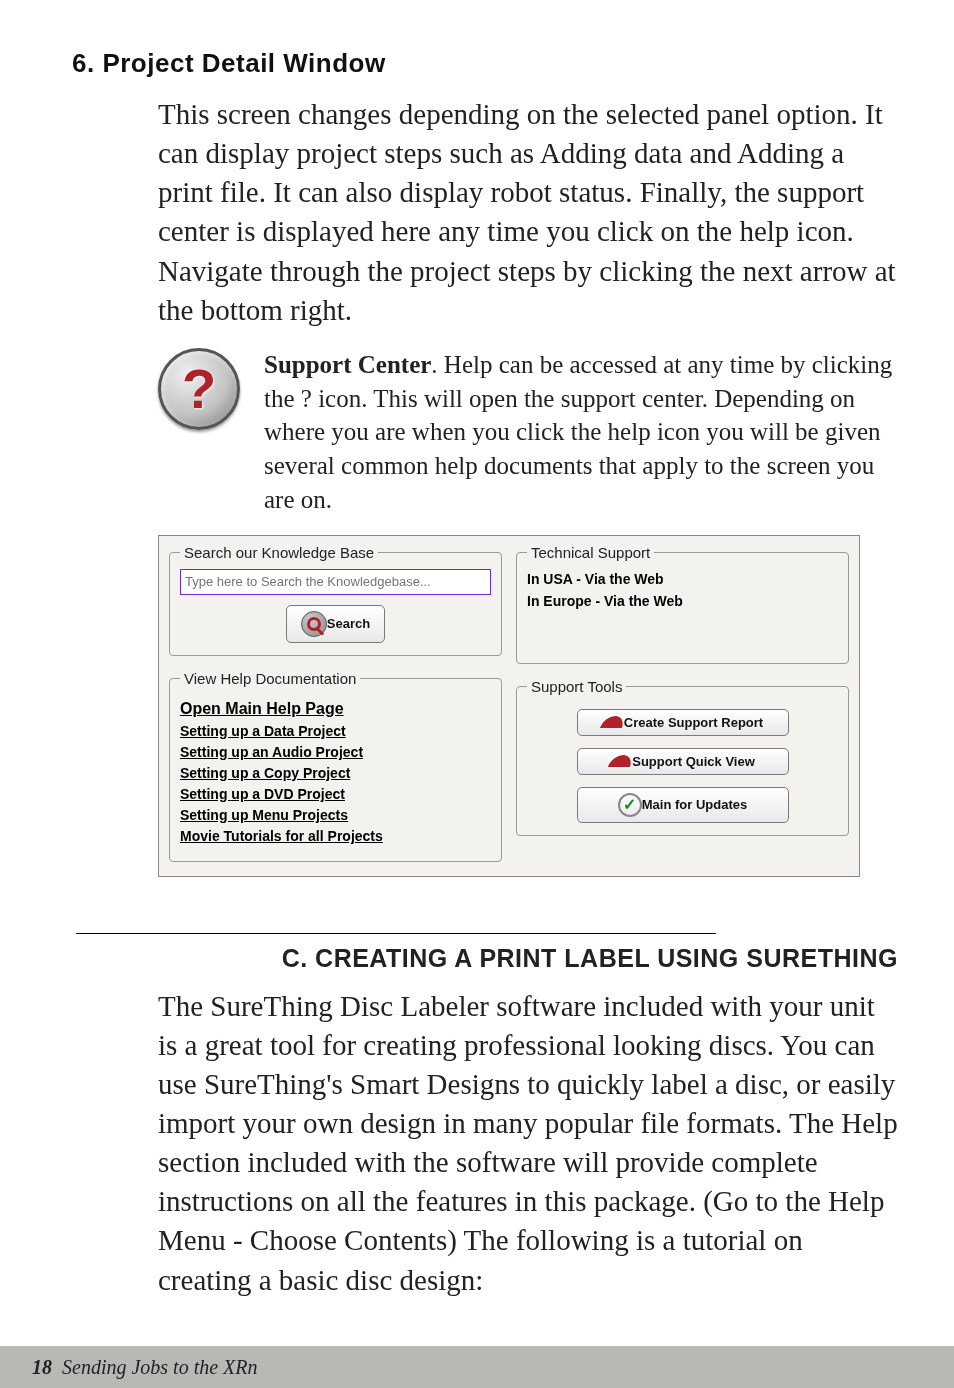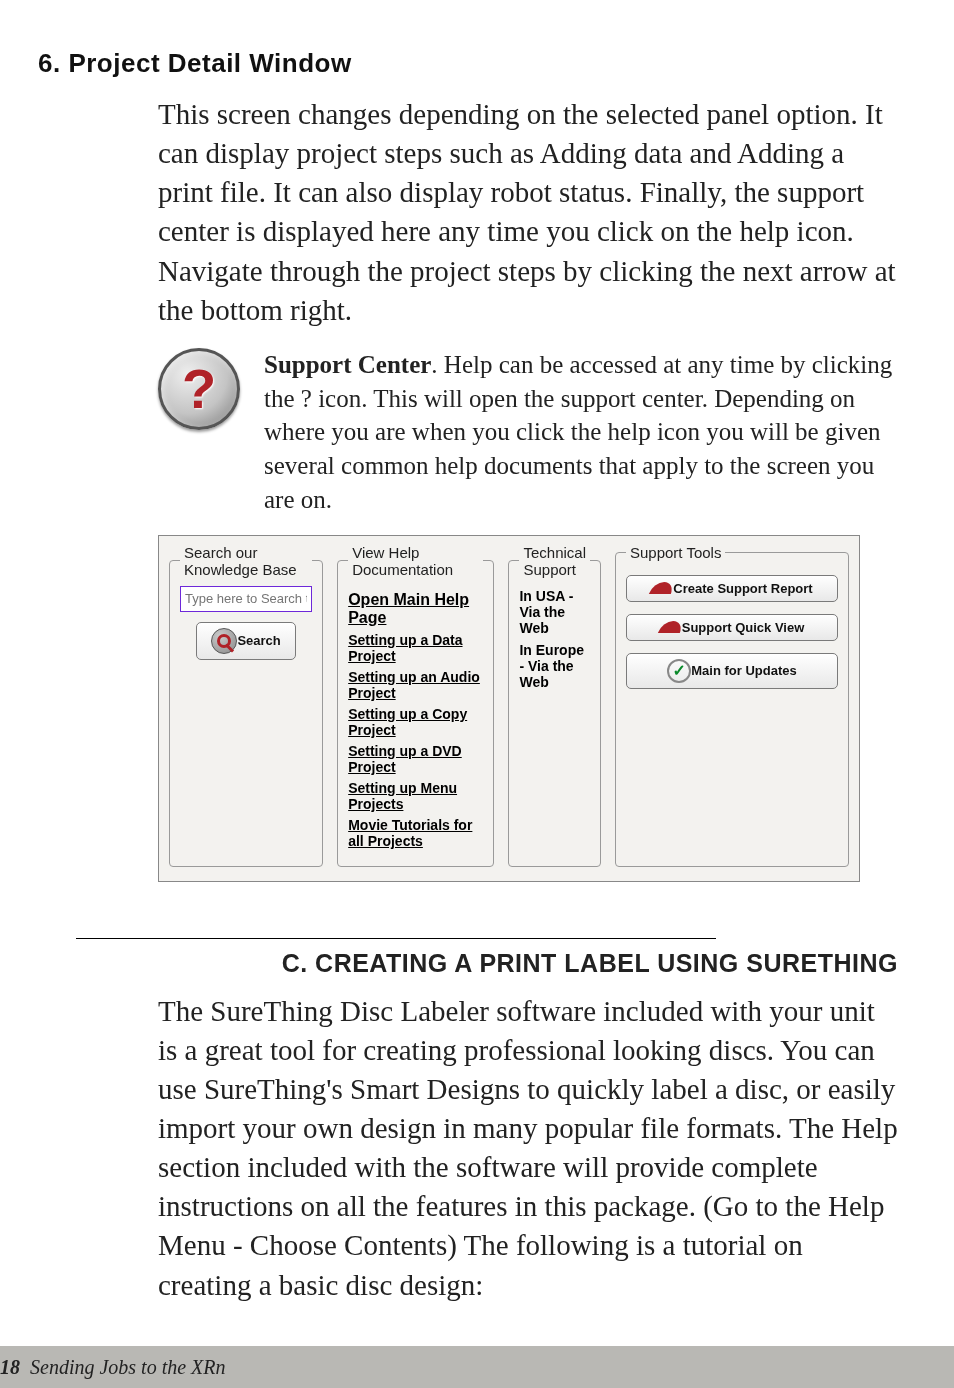--- a/index.html
+++ b/index.html
@@ -12,20 +12,21 @@
     position: relative;
     padding: 48px 56px 0 38px;
   }
   .h-section {
     font-family: Arial, Helvetica, sans-serif;
     font-weight: 900;
     font-size: 26px;
     letter-spacing: 0.5px;
     margin-bottom: 16px;
     color: #111;
+    margin-left: 34px;
   }
   .body-para {
     font-size: 29px;
     line-height: 1.35;
     margin-left: 120px;
     margin-bottom: 18px;
   }
   .support-row {
     display: flex;
     margin-left: 120px;
@@ -59,21 +60,21 @@
   .panel {
     margin: 18px 38px 0 120px;
     border: 1px solid #888;
     background: #f3f2ef;
     font-family: Tahoma, Verdana, sans-serif;
     font-size: 15px;
     padding: 8px 10px 14px 10px;
     display: flex;
     gap: 14px;
   }
-  .col { flex: 1; display: flex; flex-direction: row; gap: 14px; }
+  .col { flex: 1; display: flex; flex-direction: column; gap: 14px; }
   fieldset {
     border: 1px solid #9a9a9a;
     border-radius: 4px;
     padding: 8px 10px 12px 10px;
   }
   legend {
     font-size: 15px;
     padding: 0 4px;
     color: #222;
   }
@@ -126,21 +127,21 @@
     margin: 5px 0;
   }
   .doc-link.big { font-size: 16px; }
   .tech-link {
     display:block;
     color:#000;
     font-weight:bold;
     font-size:14px;
     margin: 2px 0 6px 0;
   }
-  .tools-stack{ display:flex; flex-direction:column; gap:12px; align-items:flex-start; margin-top:6px;}
+  .tools-stack{ display:flex; flex-direction:column; gap:12px; align-items:center; margin-top:6px;}
   .swoosh { width:22px;height:12px;background:#b02228;border-radius:50% 50% 0 0 / 100% 100% 0 0; transform:skewX(-20deg);}
   .check-icon{ width:24px;height:24px;border-radius:50%;border:2px solid #888;display:flex;align-items:center;justify-content:center;}
   .check-icon::before{content:"✓"; color:#0a8a2a; font-weight:bold; font-size:16px;}
 
   .rule {
     margin: 56px 38px 10px 38px;
     border: none;
     border-top: 1.2px solid #000;
     width: 640px;
   }
@@ -153,20 +154,21 @@
     text-align: right;
   }
   .footer {
     position:absolute;
     left:0; bottom:0;
     width:100%;
     height:42px;
     background:#b9b8b4;
     display:flex;
     align-items:center;
+    padding-left:32px;
     font-style:italic;
     font-family: Georgia, serif;
     font-size:20px;
     color:#222;
   }
   .footer .pn{ font-weight:bold; font-style:italic; margin-right:10px;}
 </style>
 </head>
 <body>
 

